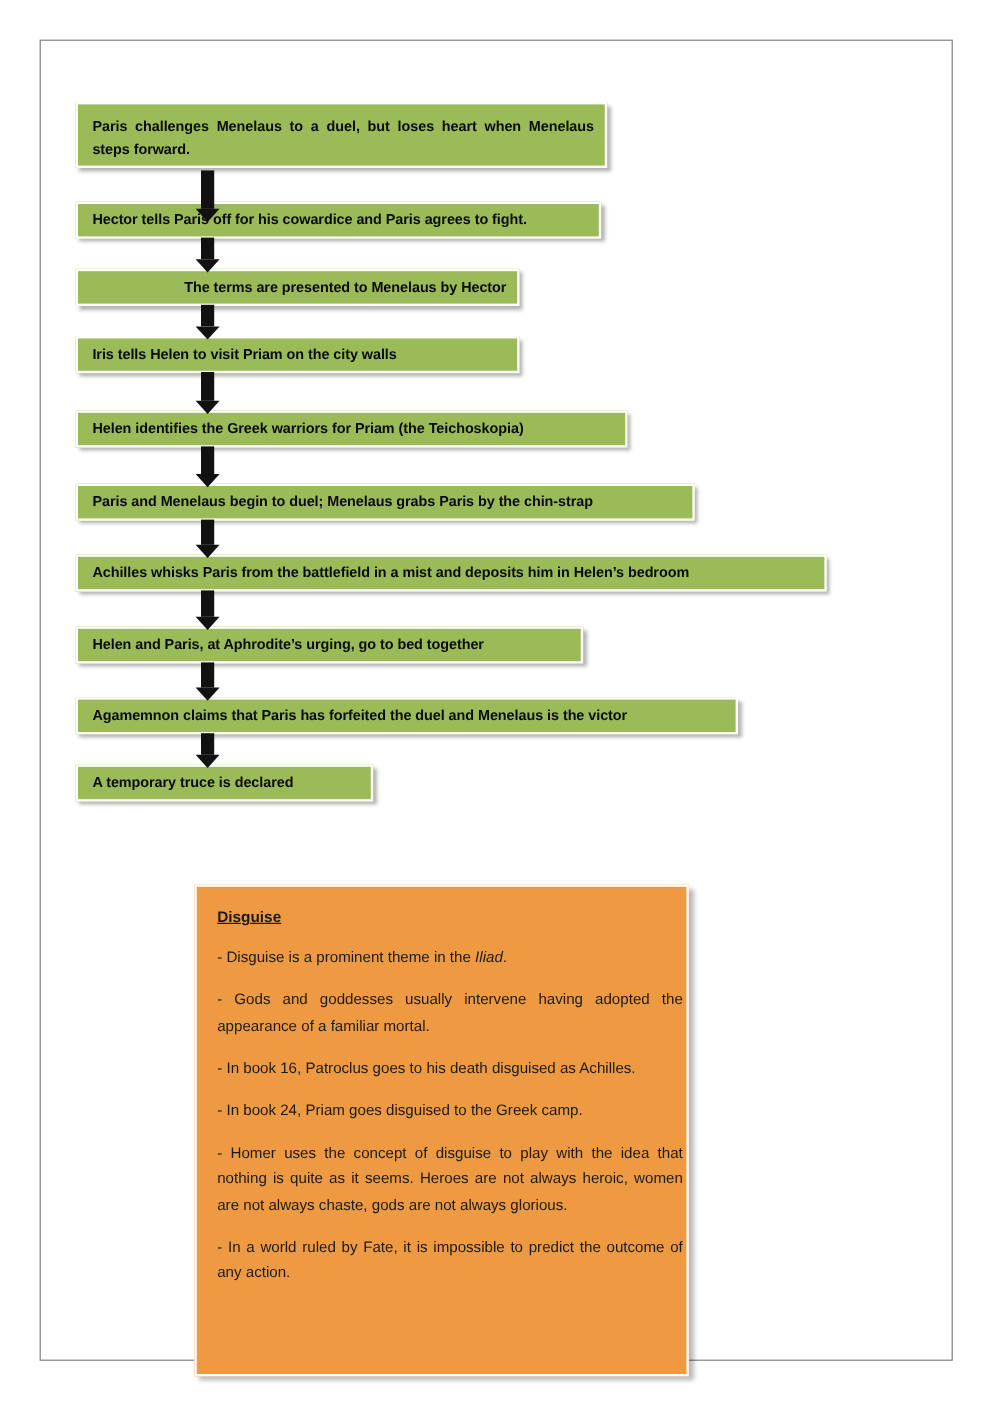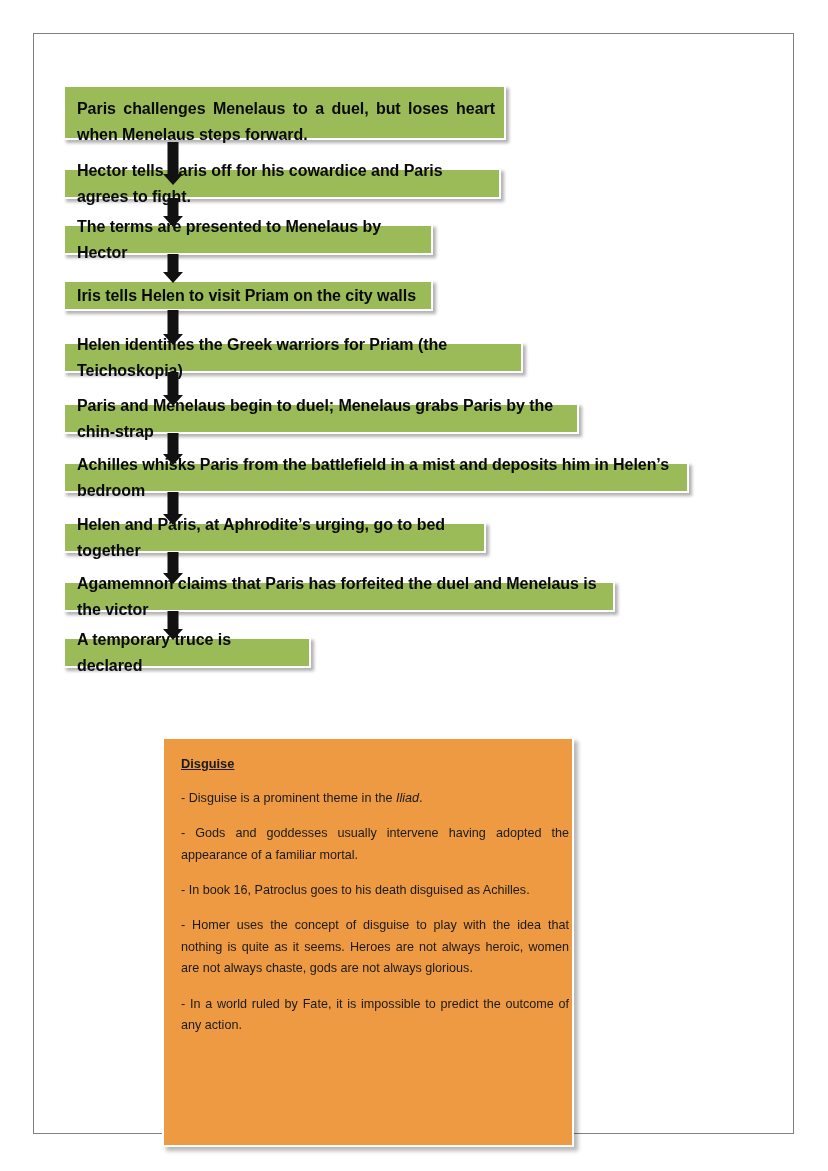--- a/index.html
+++ b/index.html
@@ -39,21 +39,21 @@
   .flow-box {
     position: absolute;
     background: #9BBB59;
     border: 2px solid #ffffff;
     box-sizing: border-box;
     box-shadow: 3px 3px 3px rgba(0,0,0,0.30);
     display: flex;
     align-items: center;
     padding: 5px 9px 5px 12px;
     color: #0a0a0a;
-    font-size: 16px;
+    font-size: 12px;
     font-weight: bold;
     line-height: 1.62;
     letter-spacing: -0.05px;
     z-index: 2;
   }
   .flow-box.justify {
     display: block;
     text-align: justify;
     text-align-last: left;
     padding-top: 9px;
@@ -186,18 +186,19 @@
         <span>A temporary truce is declared</span>
       </div>
     </div>
 
   <div id="note-box">
     <div id="note-title">Disguise</div>
     <div id="note-body">
         <p class="note-para"><span>- Disguise is a prominent theme in the </span><em>Iliad</em><span>.</span></p>
         <p class="note-para"><span>- Gods and goddesses usually intervene having adopted the appearance of a familiar mortal.</span></p>
         <p class="note-para"><span>- In book 16, Patroclus goes to his death disguised as Achilles.</span></p>
+        <p class="note-para"><span>- In book 24, Priam goes disguised to the Greek camp.</span></p>
         <p class="note-para"><span>- Homer uses the concept of disguise to play with the idea that nothing is quite as it seems. Heroes are not always heroic, women are not always chaste, gods are not always glorious.</span></p>
         <p class="note-para"><span>- In a world ruled by Fate, it is impossible to predict the outcome of any action.</span></p>
       </div>
   </div>
 
 </div>
 
 </body></html>

